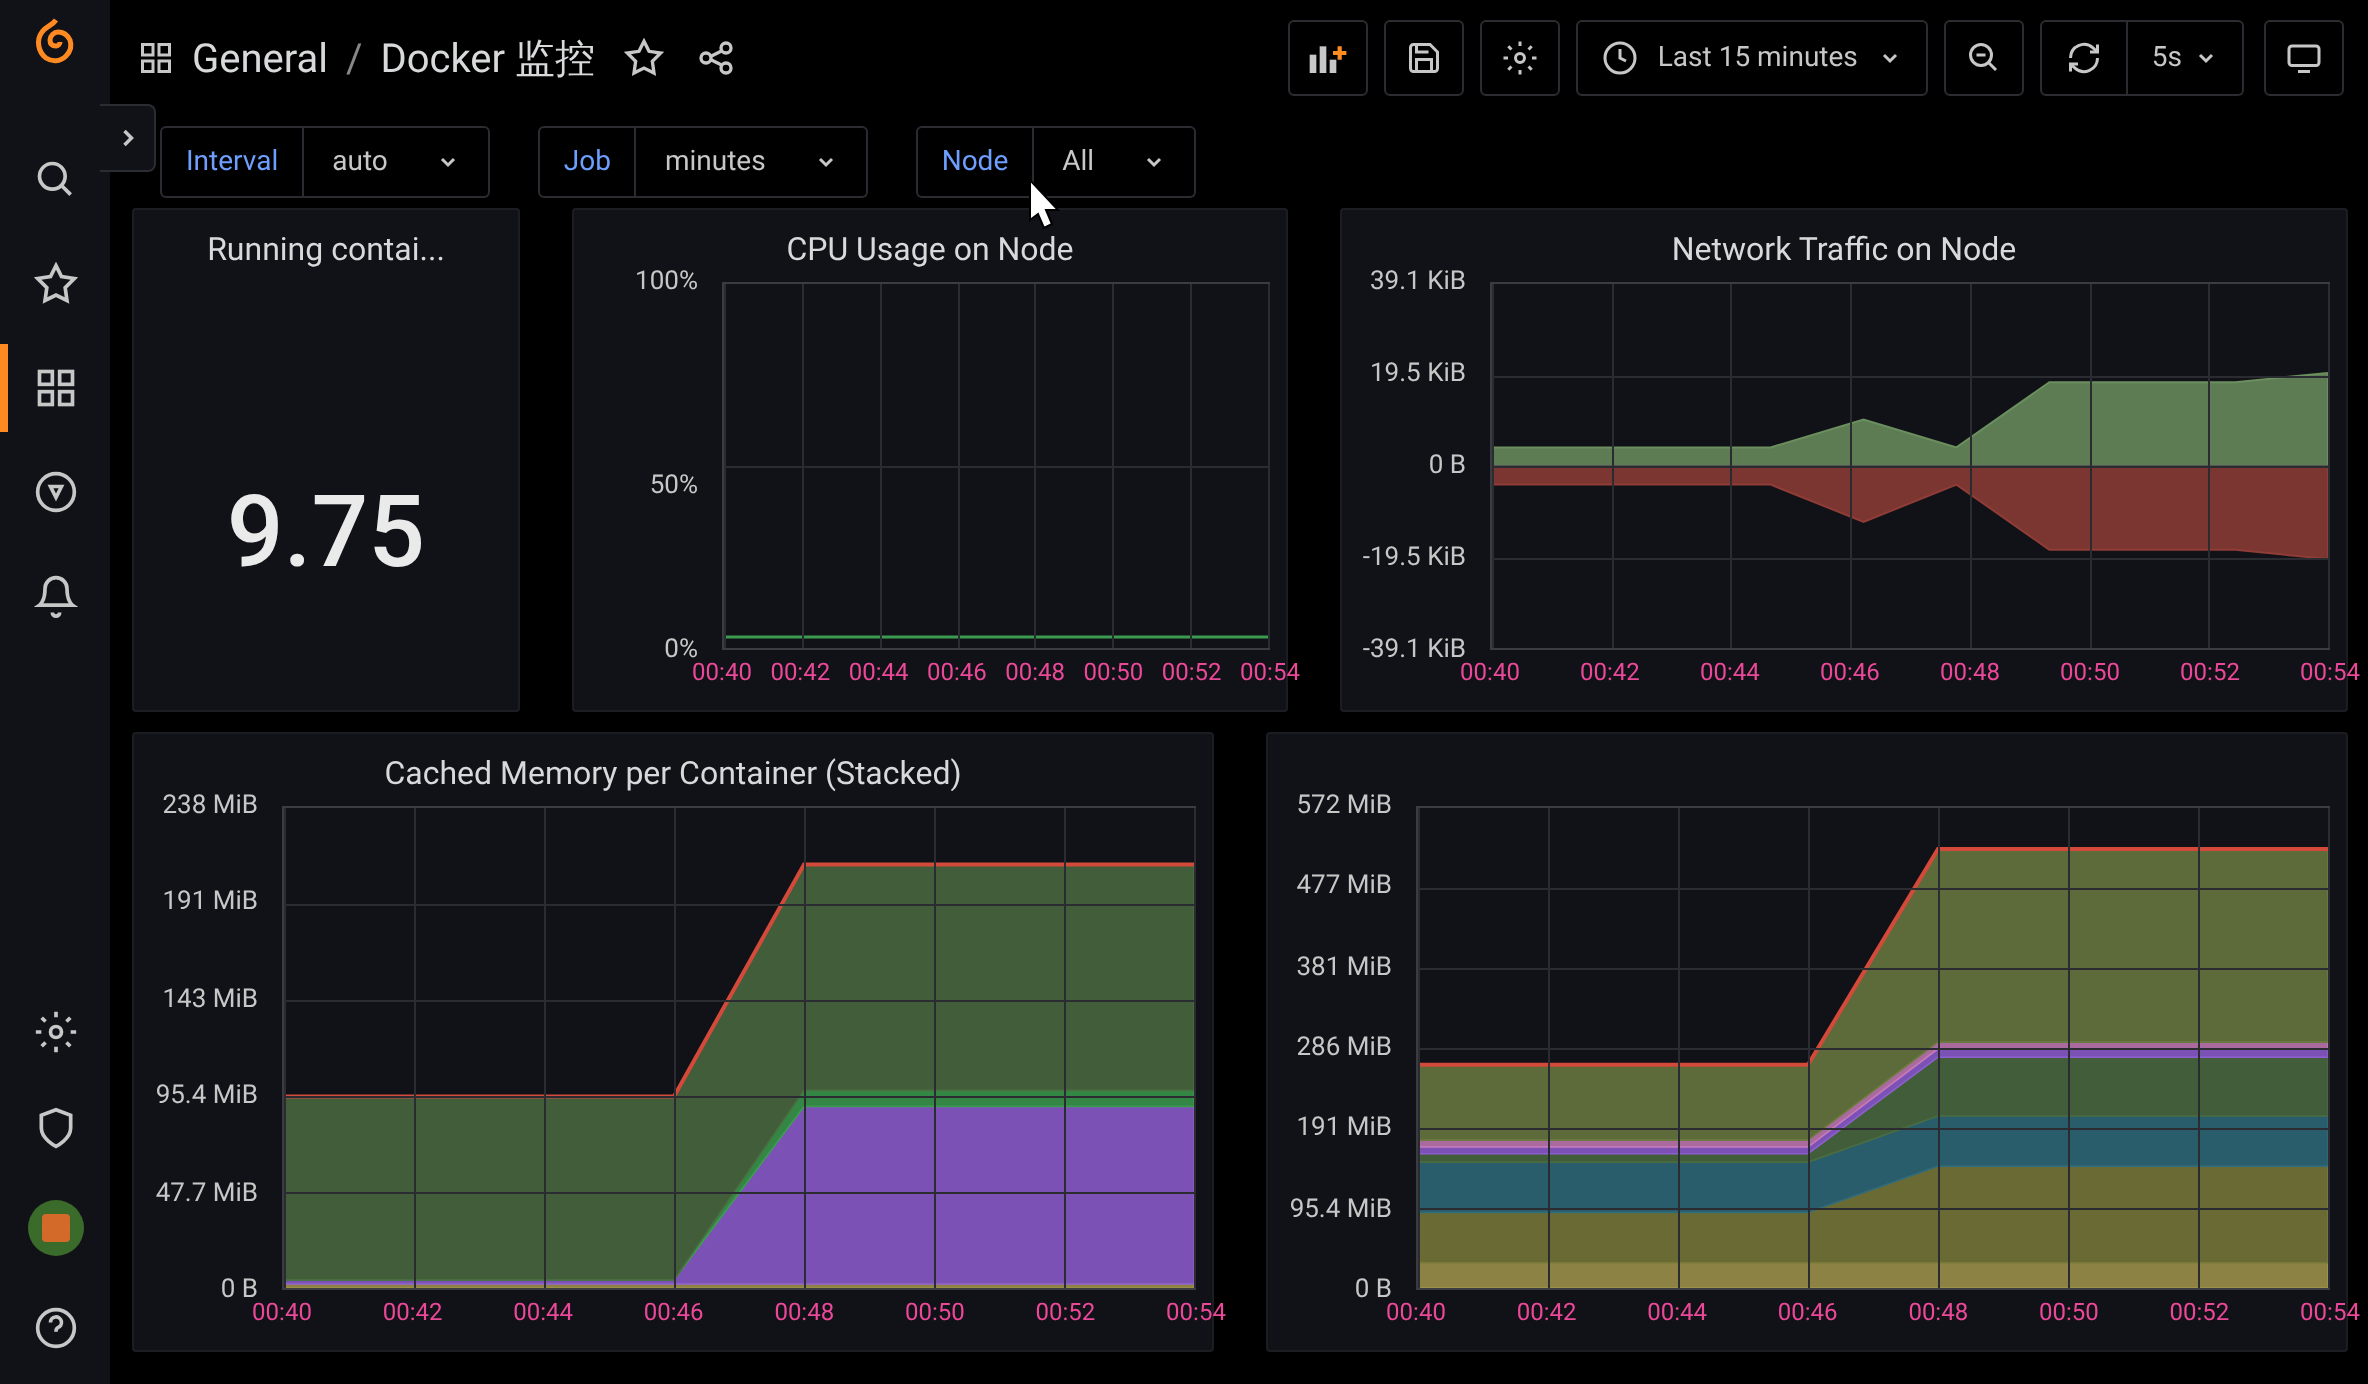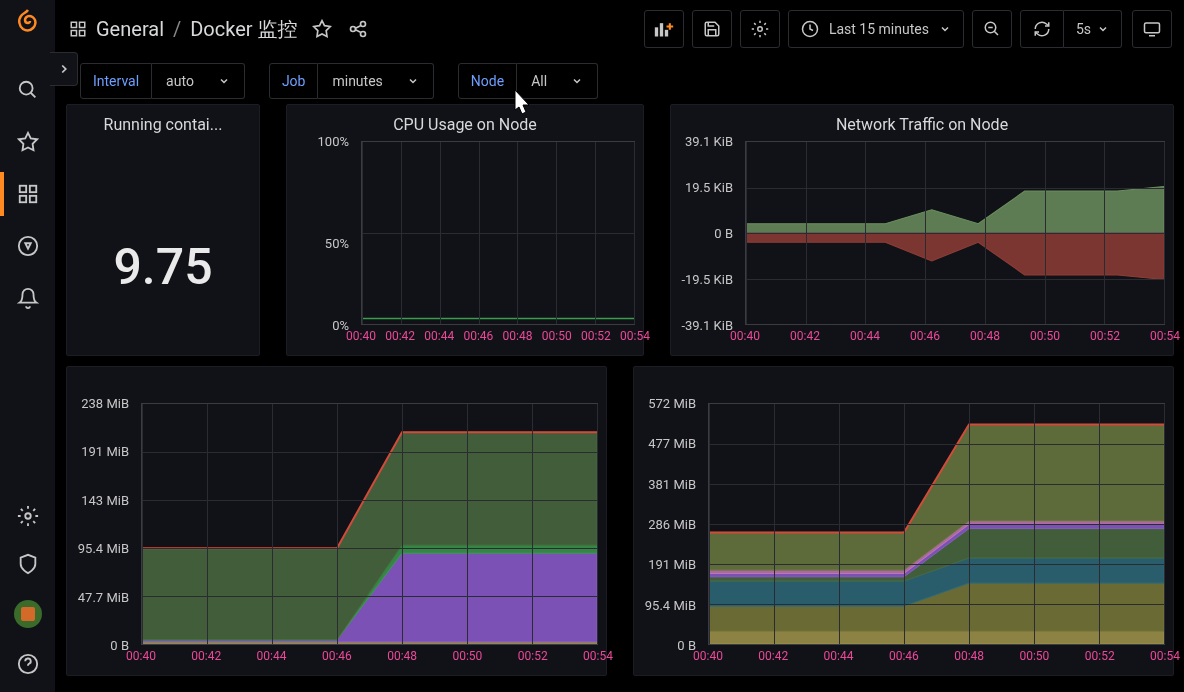--- a/index.html
+++ b/index.html
@@ -373,20 +373,21 @@
             <div class="xtick" style="left: 71.4286%;">00:50</div>
             <div class="xtick" style="left: 85.7143%;">00:52</div>
             <div class="xtick" style="left: 100%;">00:54</div>
           </div>
         </div>
     </div>
   </div>
 
   <div class="panels-row row2">
     <div class="panel">
+      <div class="panel-title">Cached Memory per Container (Stacked)</div>
       <div class="chart" id="chart-cached">
           <div class="chart-y">
             <div class="tick" style="top: 0%;">238 MiB</div>
             <div class="tick" style="top: 20%;">191 MiB</div>
             <div class="tick" style="top: 40%;">143 MiB</div>
             <div class="tick" style="top: 60%;">95.4 MiB</div>
             <div class="tick" style="top: 80%;">47.7 MiB</div>
             <div class="tick" style="top: 100%;">0 B</div>
           </div>
           <div class="chart-plot">

